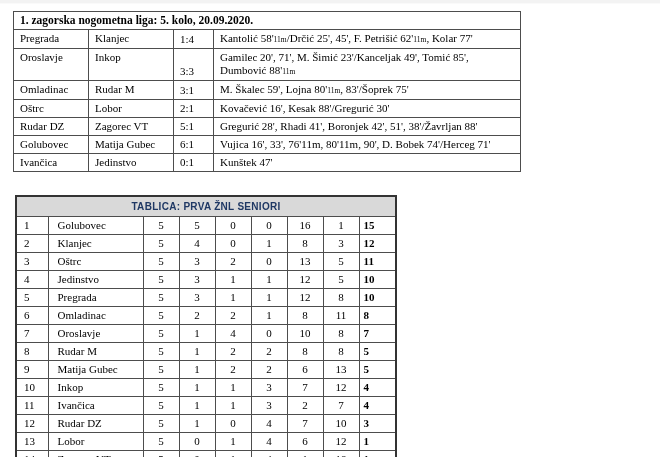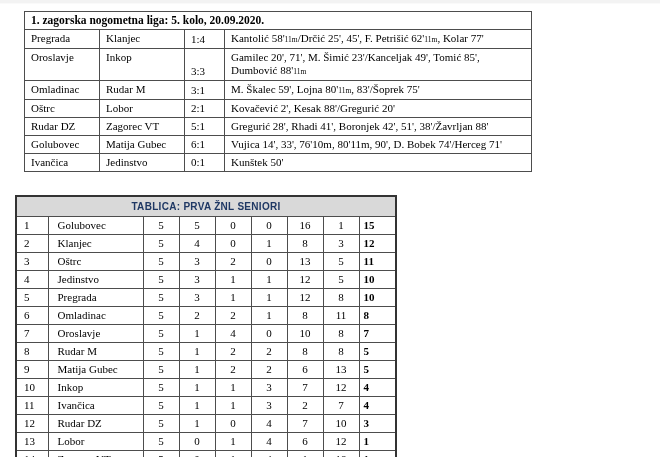--- a/index.html
+++ b/index.html
@@ -4,21 +4,21 @@
 <style>
   html,body{margin:0;padding:0;}
   body{
     width:660px;height:457px;background:#ffffff;color:#000;
     font-family:"Liberation Serif", serif;overflow:hidden;
   }
   .top-strip{height:3px;background:#f3f3f3;border-bottom:1px solid #fafafa;}
 
   
   table{border-collapse:collapse;}
-  .results{margin:7px 0 0 24px;width:507px;table-layout:fixed;}
+  .results{margin:7px 0 0 13px;width:507px;table-layout:fixed;}
   .results td{
     border:1px solid #4d4d4d;font-size:11px;line-height:13px;
     padding:2px 5px 2px 6px;vertical-align:top;overflow:hidden;
   }
   .results .title-cell{font-weight:bold;font-size:11.5px;}
   .results .score-cell{vertical-align:bottom;}
   .pen{font-size:7.5px;}
 
   
   .standings{margin:23px 0 0 15px;width:380px;table-layout:fixed;border:2px solid #333;}
@@ -73,42 +73,42 @@
         <td>Omladinac</td>
         <td>Rudar M</td>
         <td class="score-cell">3:1</td>
         <td>M. Škalec 59', Lojna 80'<span class="pen">11m</span>, 83'/Šoprek 75'</td>
       </tr>
 
       <tr>
         <td>Oštrc</td>
         <td>Lobor</td>
         <td class="score-cell">2:1</td>
-        <td>Kovačević 2', Kesak 88'/Gregurić 20'</td>
+        <td>Kovačević 16', Kesak 88'/Gregurić 30'</td>
       </tr>
 
       <tr>
         <td>Rudar DZ</td>
         <td>Zagorec VT</td>
         <td class="score-cell">5:1</td>
         <td>Gregurić 28', Rhadi 41', Boronjek 42', 51', 38'/Žavrljan 88'</td>
       </tr>
 
       <tr>
         <td>Golubovec</td>
         <td>Matija Gubec</td>
         <td class="score-cell">6:1</td>
-        <td>Vujica 14', 33', 76'10m, 80'11m, 90', D. Bobek 74'/Herceg 71'</td>
+        <td>Vujica 16', 33', 76'11m, 80'11m, 90', D. Bobek 74'/Herceg 71'</td>
       </tr>
 
       <tr>
         <td>Ivančica</td>
         <td>Jedinstvo</td>
         <td class="score-cell">0:1</td>
-        <td>Kunštek 50'</td>
+        <td>Kunštek 47'</td>
       </tr>
     </tbody>
 </table>
 
 <table class="standings">
   <colgroup>
     <col style="width:32px">
       <col style="width:95px">
     <col style="width:36px">
       <col style="width:36px">

